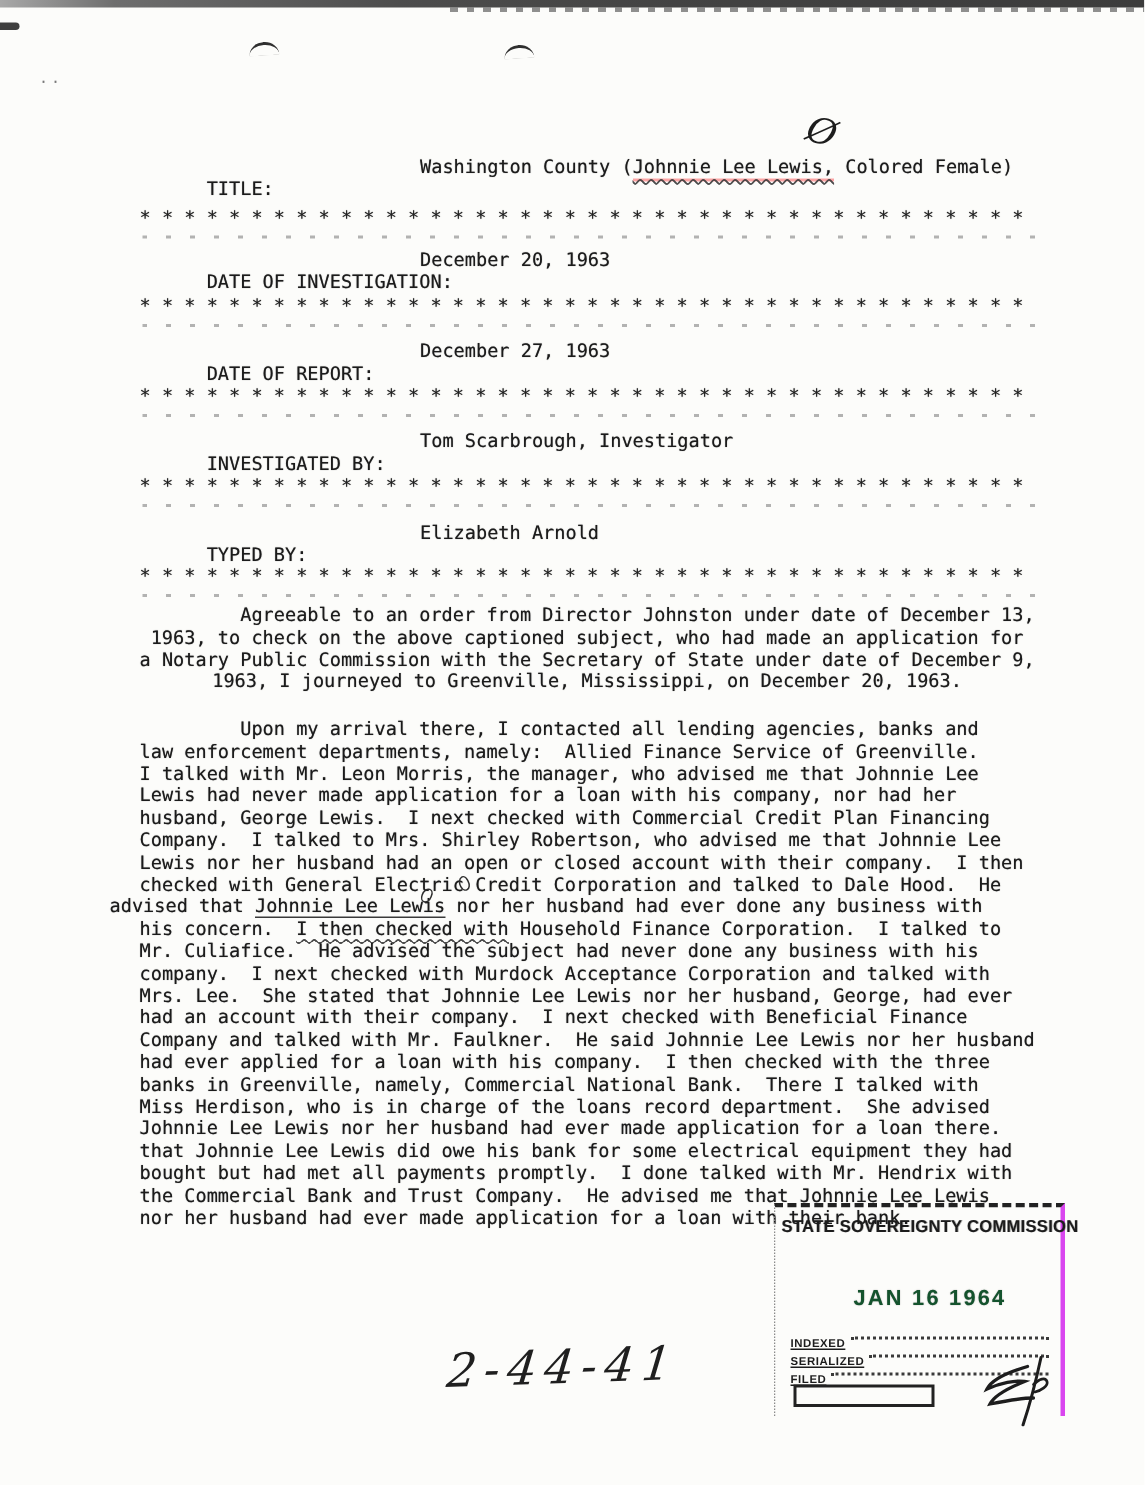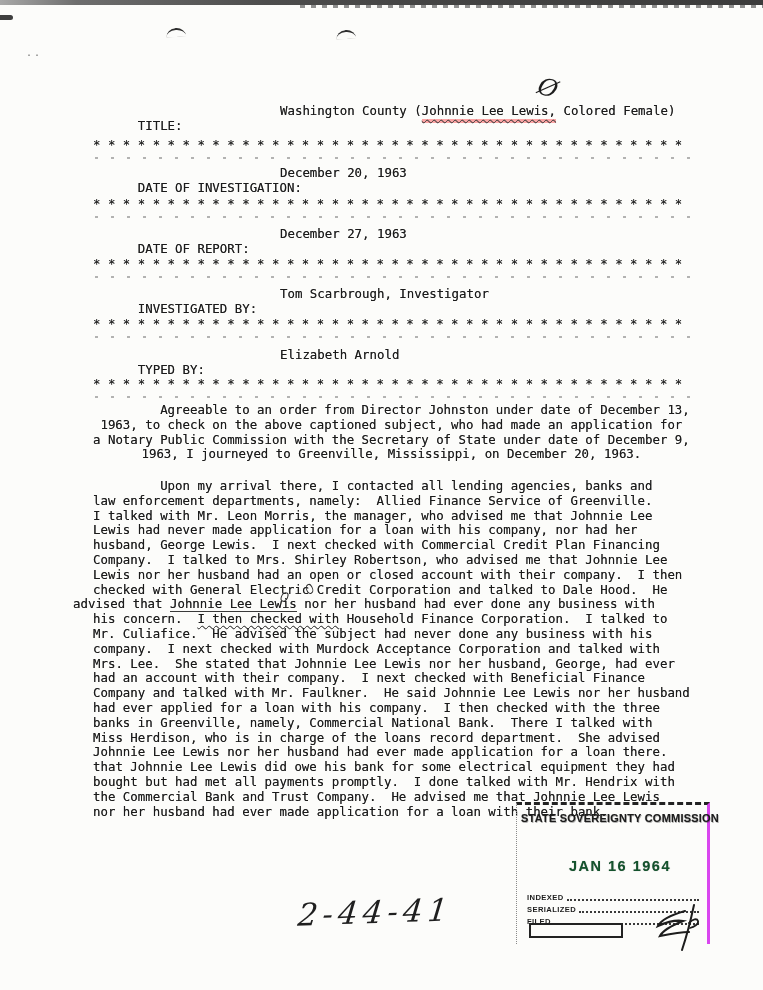--- a/index.html
+++ b/index.html
@@ -42,21 +42,21 @@
   .t-val { position: absolute; left: 187px; top: 0; white-space: pre; }
   .sep-row { position: absolute; left: 0; white-space: pre; color: #1f1f1f; }
   .dash-row {
     position: absolute; left: 2px; width: 596px; height: 2px;
     background: repeating-linear-gradient(90deg, rgba(105,105,105,.5) 0 3px, transparent 3px 16px);
   }
   .para { position: absolute; left: 0; }
   .t-line { height: 14.8px; line-height: 14.8px; white-space: pre; }
 
   .u-title {
-    border-bottom: 4px solid #fca5a5;
+    border-bottom: 2px solid #fca5a5;
     text-decoration: underline wavy 1px rgba(70,70,70,.75);
     text-underline-offset: 4px;
     padding-bottom: 1px;
   }
   .u-solid { border-bottom: 1.6px solid #3a3a3a; }
   .u-wavy { text-decoration: underline wavy 1.2px #4a4a4a; text-underline-offset: 2px; }
 
   
   .hw-title-mark {
     position: absolute; left: 538px; top: 74px;
@@ -89,21 +89,21 @@
     transform: scaleX(.96); transform-origin: left;
     text-shadow: 0.6px 0.6px 0 rgba(40,40,40,.35), -0.4px 0 0 rgba(40,40,40,.25);
     white-space: nowrap;
   }
   .stamp-date {
     position: absolute; left: 52px; top: 53px;
     font-size: 14.5px; font-weight: 600; letter-spacing: 1.5px; color: #14532d;
     text-shadow: 0 0 0.8px rgba(45,45,45,.5);
     white-space: nowrap;
   }
-  .stamp-field { position: absolute; left: 10px; width: 172px; height: 11px; display: flex; align-items: flex-end; }
+  .stamp-field { position: absolute; left: 10px; width: 172px; height: 11px; display: flex; align-items: flex-start; text-decoration: underline; }
   .stamp-field .f-label { font-size: 7.6px; font-weight: bold; letter-spacing: 0.4px; white-space: pre; }
   .stamp-field .f-leader { flex: 1; border-bottom: 2px dotted #3a3a3a; margin-left: 3px; margin-bottom: 1px; }
   .stamp-box { position: absolute; left: 12px; top: 118px; width: 94px; height: 15px; border: 2px solid #222; }
   .stamp-sig { position: absolute; left: 128px; top: 98px; }
 </style>
 </head>
 <body>
 
 <div class="page">
 

